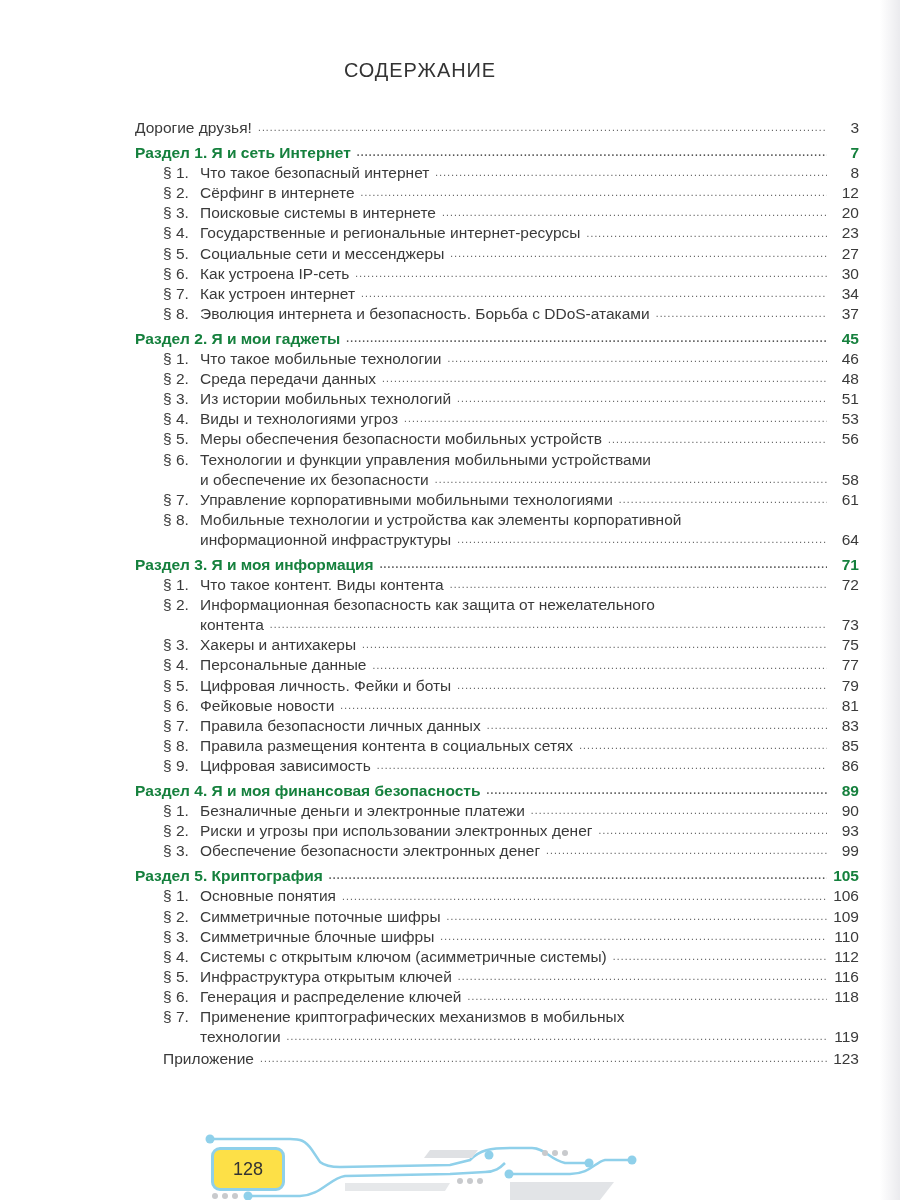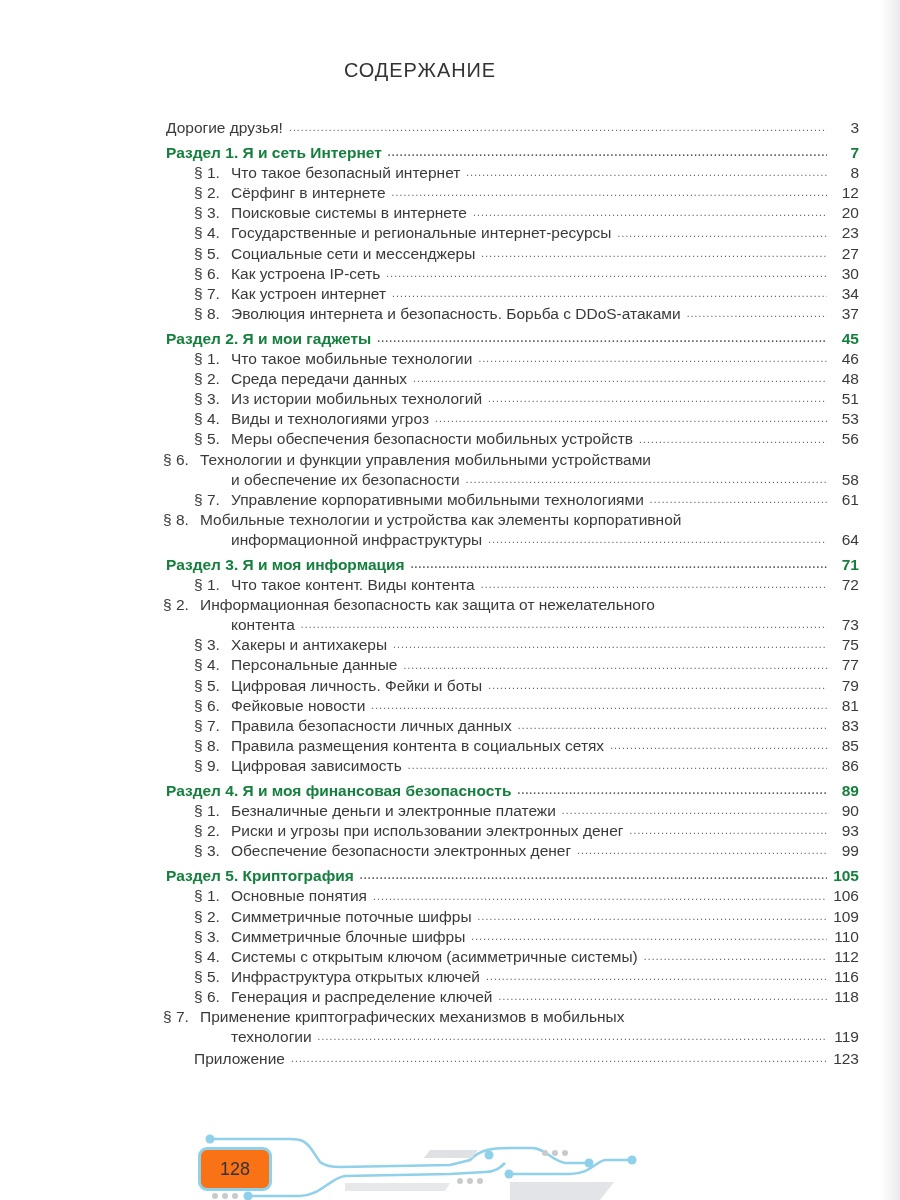--- a/index.html
+++ b/index.html
@@ -17,43 +17,43 @@
       transform: scaleX(0.95);
     }
     .toc {
       position: absolute; left: 135px; top: 118px; width: 724px;
       font-size: 15.5px; line-height: 20.1px;
     }
     .row {
       display: flex; align-items: flex-end;
       width: 100%;
     }
-    .row .title { white-space: pre; margin-left: 31px; }
+    .row .title { white-space: pre; }
     .row .dots {
       flex: 1 1 auto; overflow: hidden; white-space: nowrap;
       margin: 0 6px 0 6px; color: #555; letter-spacing: 1.2px;
       font-size: 10px; line-height: 20px; height: 20px;
     }
     .row .dots::before {
       content: "................................................................................................................................................................................................";
     }
     .row .page { min-width: 26px; text-align: right; }
     .section { font-weight: bold; color: #15803d; margin-top: 5px; }
     .intro { margin-top: 0; }
     .para { padding-left: 28px; width: calc(100% - 28px); }
     .para .num { display: inline-block; width: 37px; }
     .wrap-first { padding-left: 28px; display: block; }
     .wrap-first .num { display: inline-block; width: 37px; }
     .cont { padding-left: 65px; width: calc(100% - 65px); }
     .appendix { padding-left: 28px; width: calc(100% - 28px); margin-top: 2px; }
     .footer { position: absolute; left: 0; top: 1120px; width: 900px; height: 80px; }
     .page-number-box {
-      position: absolute; left: 198px; top: 1147px; width: 68px; height: 38px;
+      position: absolute; left: 211px; top: 1147px; width: 68px; height: 38px;
       border: 3px solid #8fd0ea; border-radius: 9px;
-      background: #f97316;
+      background: #fde047;
       display: flex; align-items: center; justify-content: center;
       font-size: 18px; color: #333;
     }
     .right-shade {
       position: absolute; right: 0; top: 0; width: 20px; height: 1200px;
       background: linear-gradient(to right, rgba(255,255,255,0), rgba(232,232,236,0.9));
     }
   </style>
 </head>
 <body>
@@ -264,21 +264,21 @@
           <span class="title"><span class="num">§ 3.</span><span>Симметричные блочные шифры</span></span>
           <span class="dots"></span>
           <span class="page">110</span>
         </div>
         <div class="row para">
           <span class="title"><span class="num">§ 4.</span><span>Системы с открытым ключом (асимметричные системы)</span></span>
           <span class="dots"></span>
           <span class="page">112</span>
         </div>
         <div class="row para">
-          <span class="title"><span class="num">§ 5.</span><span>Инфраструктура открытых ключей</span></span>
+          <span class="title"><span class="num">§ 5.</span><span>Инфраструктура открытым ключей</span></span>
           <span class="dots"></span>
           <span class="page">116</span>
         </div>
         <div class="row para">
           <span class="title"><span class="num">§ 6.</span><span>Генерация и распределение ключей</span></span>
           <span class="dots"></span>
           <span class="page">118</span>
         </div>
         <div>
           <div class="wrap-first"><span class="num">§ 7.</span><span>Применение криптографических механизмов в мобильных</span></div>

